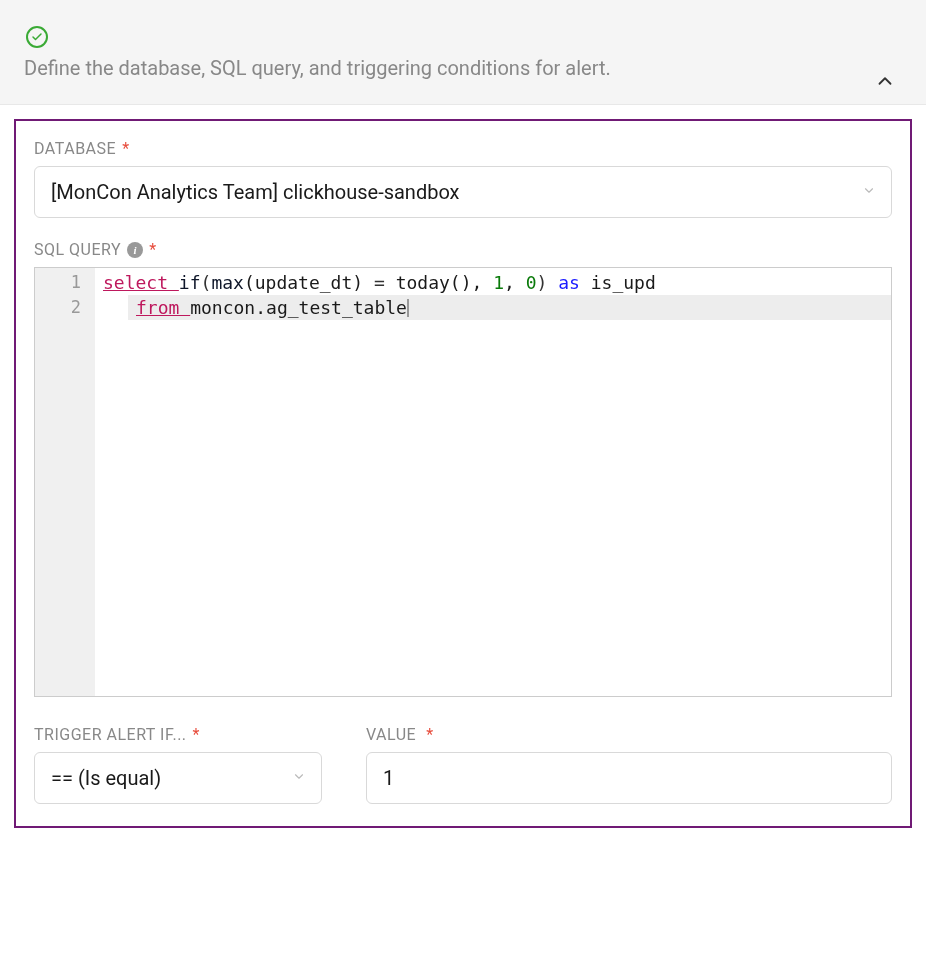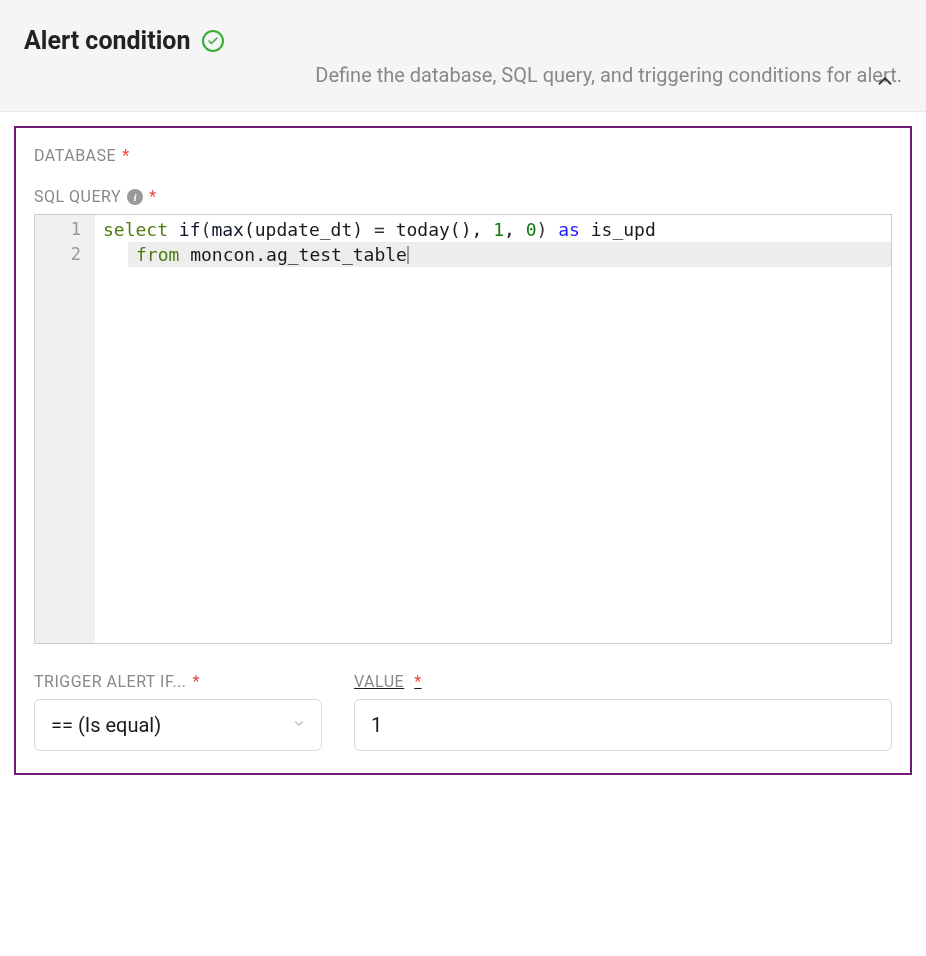--- a/index.html
+++ b/index.html
@@ -42,21 +42,20 @@
     }
     .check-icon svg {
       width: 12px;
       height: 12px;
     }
     .header-subtitle {
       font-size: 20px;
       color: #888;
       margin-top: 8px;
       font-weight: 400;
-      text-align: right;
     }
     .collapse-btn {
       position: absolute;
       right: 26px;
       top: 66px;
       background: none;
       border: none;
       cursor: pointer;
       color: #333;
       padding: 4px;
@@ -159,63 +158,61 @@
     }
     .code-line {
       display: block;
       padding: 0 8px;
       white-space: pre;
     }
     .code-line.active {
       background: #ededed;
       margin-left: 33px;
     }
-    .kw { color: #4d7c0f; }
+    .kw { color: #be185d; text-decoration: underline; }
     .fn { color: #0f172a; }
     .num { color: #0a7a0a; }
     .as-kw { color: #1a1aff; }
     .paren { color: #333; }
     .op { color: #333; }
     .cursor {
       display: inline-block;
       width: 2px;
       height: 18px;
       background: #999;
       vertical-align: middle;
       margin-bottom: 3px;
     }
     .bottom-row {
       display: flex;
-      gap: 32px;
+      gap: 44px;
       margin-top: 28px;
     }
     .trigger-field {
       width: 288px;
     }
     .value-field {
       flex: 1;
-      text-decoration: underline;
     }
     .text-input {
       width: 100%;
       padding: 13px 16px;
       font-size: 20px;
       border: 1px solid #d9d9d9;
       border-radius: 6px;
       background: #fff;
       font-family: inherit;
       color: #1a1a1a;
     }
   </style>
 </head>
 <body>
 
 <div class="header-section">
   <div class="header-title-row">
-    <span class="header-title">Alert condition</span>
     <span class="check-icon">
       <svg viewBox="0 0 24 24" fill="none" stroke="currentColor" stroke-width="3" stroke-linecap="round" stroke-linejoin="round">
           <polyline points="20 6 9 17 4 12"></polyline>
         </svg>
     </span>
   </div>
   <div class="header-subtitle">Define the database, SQL query, and triggering conditions for alert.</div>
   <button class="collapse-btn">
     <svg viewBox="0 0 24 24" fill="none" stroke="currentColor" stroke-width="2" stroke-linecap="round" stroke-linejoin="round">
         <polyline points="18 15 12 9 6 15"></polyline>
@@ -223,20 +220,28 @@
   </button>
 </div>
 
 <div class="content-wrapper">
   <div class="highlighted-box">
 
     <div class="field-group">
       <div class="field-label">
         <span>DATABASE</span>
         <span class="required-star">*</span>
+      </div>
+      <div class="select-wrapper">
+        <input class="select-input" type="text" readonly="" value="[MonCon Analytics Team] clickhouse-sandbox" style="">
+        <span class="select-arrow">
+          <svg viewBox="0 0 24 24" fill="none" stroke="currentColor" stroke-width="2" stroke-linecap="round" stroke-linejoin="round">
+              <polyline points="6 9 12 15 18 9"></polyline>
+            </svg>
+        </span>
       </div>
     </div>
 
     <div class="field-group" style="margin-bottom:0;">
       <div class="field-label">
         <span>SQL QUERY</span>
         <span class="info-icon">i</span>
         <span class="required-star">*</span>
       </div>
       <div class="code-editor">

